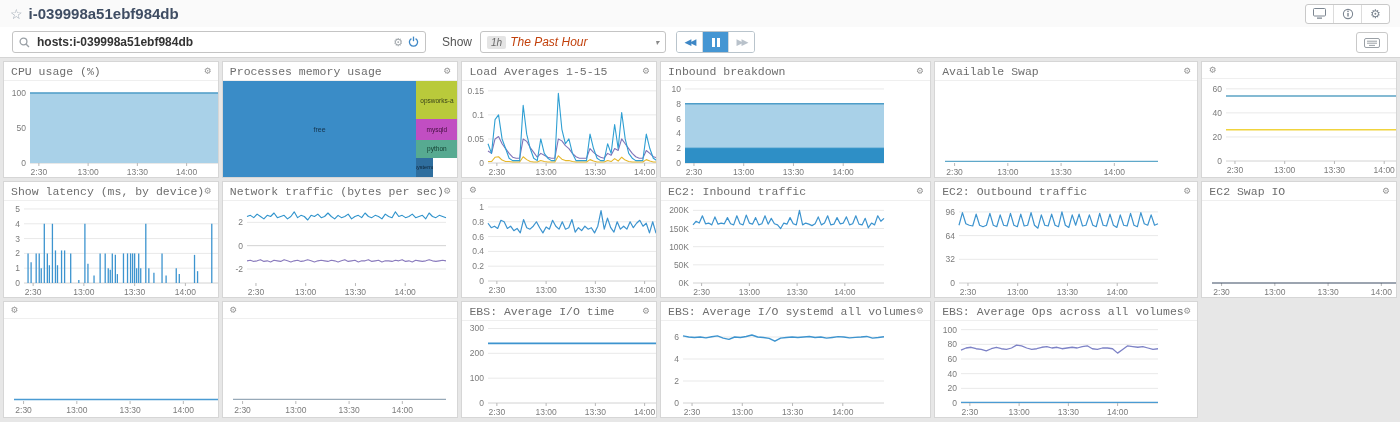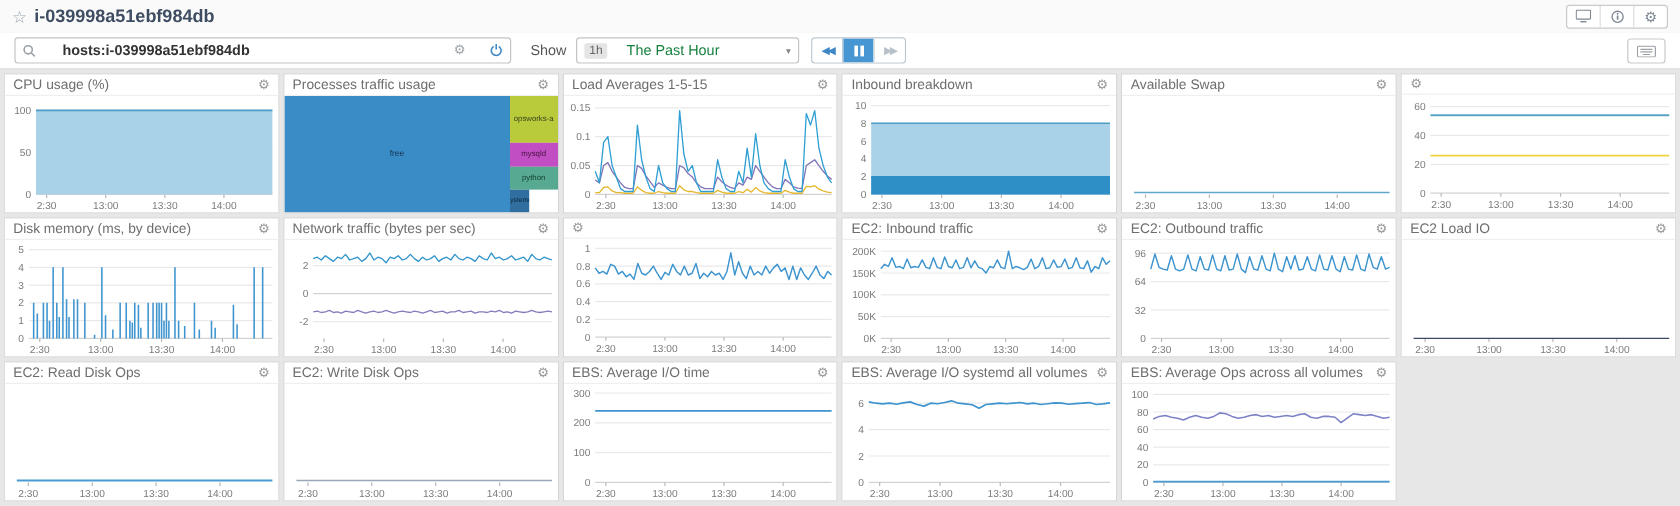--- a/index.html
+++ b/index.html
@@ -10,42 +10,42 @@
   .star{color:#9aa5b1;font-size:14px;margin-right:6px;line-height:1;}
   .page-title{color:#3f4d63;font-size:15px;font-weight:700;}
   .topbar-right{margin-left:auto;display:flex;align-items:center;}
   .btn-group{display:flex;border:1px solid #c9c9c9;border-radius:3px;overflow:hidden;background:#fff;}
   .tb-btn{width:27px;height:18px;display:flex;align-items:center;justify-content:center;border-left:1px solid #dcdcdc;color:#7c8691;cursor:pointer;}
   .tb-btn:first-child{border-left:none;}
   .tb-btn .gear-glyph{font-size:12px;color:#7c8691;}
 
   
   .controls{height:31px;background:#fff;border-bottom:1px solid #d5d5d5;display:flex;align-items:center;padding:0 12px;box-sizing:border-box;position:relative;}
-  .searchbox{width:400px;height:20px;border:1px solid #c4c4c4;border-radius:3px;display:flex;align-items:center;padding:0 6px;background:#fff;gap:20px;}
+  .searchbox{width:400px;height:20px;border:1px solid #c4c4c4;border-radius:3px;display:flex;align-items:center;padding:0 6px;background:#fff;gap:5px;}
   .search-input{border:none;outline:none;flex:1;font-weight:700;font-size:12px;color:#333;font-family:inherit;background:transparent;}
   .sb-icon{display:flex;align-items:center;}
   .search-gear{font-size:11px;color:#a0a6ab;line-height:1;cursor:pointer;}
   .show-label{margin-left:16px;font-size:12px;color:#555;}
-  .tf-select{margin-left:8px;width:172px;height:20px;border:1px solid #c4c4c4;border-radius:3px;display:flex;align-items:center;padding:0 6px;gap:16px;background:#fff;cursor:pointer;}
+  .tf-select{margin-left:8px;width:172px;height:20px;border:1px solid #c4c4c4;border-radius:3px;display:flex;align-items:center;padding:0 6px;gap:4px;background:#fff;cursor:pointer;font-style:italic;}
   .tf-badge{background:#e4e4e4;border-radius:2px;font-size:10px;color:#666;padding:1px 4px;}
-  .tf-label{font-size:12px;color:#15803d;flex:1;white-space:nowrap;}
+  .tf-label{font-size:12px;color:#c2410c;flex:1;white-space:nowrap;}
   .caret{color:#888;font-size:8px;}
   .playgroup{margin-left:10px;display:flex;border:1px solid #b9c4cc;border-radius:3px;overflow:hidden;}
   .play-btn{width:25px;height:20px;display:flex;align-items:center;justify-content:center;background:#fff;border-left:1px solid #d2d9de;cursor:pointer;}
   .play-btn:first-child{border-left:none;}
   .rw{color:#3d87c6;font-size:9px;letter-spacing:-2px;}
   .ff{color:#b9c2cb;font-size:9px;letter-spacing:-2px;}
   .play-btn.pause{background:#4596d3;}
   .pbar{display:inline-block;width:3px;height:9px;background:#fff;margin:0 1px;}
   .kb-btn{position:absolute;right:12px;top:5px;width:30px;height:19px;border:1px solid #c9c9c9;border-radius:3px;background:#fff;display:flex;align-items:center;justify-content:center;cursor:pointer;}
 
   
   .dashboard{padding:3px;display:grid;grid-template-columns:repeat(6,1fr);gap:3px;box-sizing:border-box;}
   .panel{background:#fff;border:1px solid #d6d6d6;height:117px;display:flex;flex-direction:column;box-sizing:border-box;}
-  .panel-head{display:flex;align-items:center;padding:3px 7px 2px;border-bottom:1px solid #efefef;}
+  .panel-head{display:flex;align-items:center;padding:3px 7px 2px;border-bottom:1px solid #efefef;font-family:Liberation Mono, monospace;}
   .panel-title{font-size:11.5px;color:#6e6e6e;flex:1;white-space:nowrap;overflow:hidden;}
   .panel-gear{color:#9a9a9a;font-size:11px;line-height:1;cursor:pointer;}
   .panel-body{flex:1;position:relative;overflow:hidden;}
   .panel-body svg{position:absolute;left:0;top:0;}
   .panel-body svg text{font-family:"Liberation Sans",sans-serif;}
 </style>
 </head>
 <body>
 
 <div class="topbar">
@@ -141,21 +141,21 @@
           <line x1="182.615" y1="82" x2="182.615" y2="85" stroke="#b8b8b8" stroke-width="1"></line>
           <text x="182.615" y="94" text-anchor="middle" font-size="8.5" fill="#7b7b7b">14:00</text>
           <path d="M26,82 L26,12 L223,12 L223,82 Z" fill="#a9d1e8" stroke="none"></path>
           <polyline points="26,12 223,12" fill="none" stroke="#4e9dc8" stroke-width="1.4" stroke-linejoin="round"></polyline>
         </svg>
       </div>
   </div>
 
   <div class="panel">
     <div class="panel-head">
-      <span class="panel-title">Processes traffic usage</span>
+      <span class="panel-title">Processes memory usage</span>
       <span class="panel-gear">⚙</span>
     </div>
     <div class="panel-body">
         <div style="position: absolute; left: 0%; top: 0%; width: 82.5%; height: 100%; background: rgb(58, 140, 199); display: flex; align-items: center; justify-content: center; overflow: hidden;">
           <span style="font-size: 7px; color: rgb(21, 52, 77); white-space: nowrap;">free</span>
         </div>
         <div style="position: absolute; left: 82.5%; top: 0%; width: 17.5%; height: 40%; background: rgb(185, 202, 59); display: flex; align-items: center; justify-content: center; overflow: hidden;">
           <span style="font-size: 6.5px; color: rgb(57, 66, 26); white-space: nowrap;">opsworks-a</span>
         </div>
         <div style="position: absolute; left: 82.5%; top: 40%; width: 17.5%; height: 21%; background: rgb(193, 78, 194); display: flex; align-items: center; justify-content: center; overflow: hidden;">
@@ -300,21 +300,21 @@
           <line x1="182.205" y1="82" x2="182.205" y2="85" stroke="#b8b8b8" stroke-width="1"></line>
           <text x="182.205" y="94" text-anchor="middle" font-size="8.5" fill="#7b7b7b">14:00</text>
           <polyline points="24,17.03125 223,17.03125" fill="none" stroke="#5ba3c4" stroke-width="1.6" stroke-linejoin="round"></polyline>
           <polyline points="24,50.71875 223,50.71875" fill="none" stroke="#f0d33c" stroke-width="1.6" stroke-linejoin="round"></polyline>
         </svg>
       </div>
   </div>
 
   <div class="panel">
     <div class="panel-head">
-      <span class="panel-title">Disk memory (ms, by device)</span>
+      <span class="panel-title">Show latency (ms, by device)</span>
       <span class="panel-gear">⚙</span>
     </div>
     <div class="panel-body">
         <svg width="228" height="97">
           <line x1="20" y1="82" x2="223" y2="82" stroke="#d2d2d2" stroke-width="1"></line>
           <text x="16" y="85" text-anchor="end" font-size="8.5" fill="#7b7b7b">0</text>
           <line x1="20" y1="67.1923076923077" x2="223" y2="67.1923076923077" stroke="#e9e9e9" stroke-width="1"></line>
           <text x="16" y="70.1923076923077" text-anchor="end" font-size="8.5" fill="#7b7b7b">1</text>
           <line x1="20" y1="52.38461538461539" x2="223" y2="52.38461538461539" stroke="#e9e9e9" stroke-width="1"></line>
           <text x="16" y="55.38461538461539" text-anchor="end" font-size="8.5" fill="#7b7b7b">2</text>
@@ -491,61 +491,59 @@
           <text x="132.455" y="94" text-anchor="middle" font-size="8.5" fill="#7b7b7b">13:30</text>
           <line x1="182.205" y1="82" x2="182.205" y2="85" stroke="#b8b8b8" stroke-width="1"></line>
           <text x="182.205" y="94" text-anchor="middle" font-size="8.5" fill="#7b7b7b">14:00</text>
           <polyline points="24,24.25 27.43103448275862,11.663461538461547 30.862068965517242,22.769230769230766 34.29310344827586,24.25 37.724137931034484,24.990384615384613 41.1551724137931,13.14423076923076 44.58620689655172,24.25 48.01724137931035,25.730769230769234 51.44827586206897,24.25 54.87931034482759,12.403846153846146 58.310344827586206,24.25 61.741379310344826,25.730769230769234 65.17241379310344,13.884615384615387 68.60344827586206,24.25 72.0344827586207,24.990384615384613 75.46551724137932,12.403846153846146 78.89655172413794,24.25 82.32758620689654,25.730769230769234 85.75862068965517,13.14423076923076 89.1896551724138,24.990384615384613 92.62068965517241,24.25 96.05172413793103,11.663461538461547 99.48275862068965,24.25 102.91379310344828,27.21153846153846 106.34482758620689,13.884615384615387 109.77586206896551,24.25 113.20689655172414,24.990384615384613 116.63793103448276,13.14423076923076 120.06896551724138,24.25 123.5,25.730769230769234 126.93103448275863,10.92307692307692 130.36206896551724,24.25 133.79310344827587,26.471153846153847 137.22413793103448,13.884615384615387 140.65517241379308,24.25 144.08620689655172,13.14423076923076 147.51724137931035,24.990384615384613 150.94827586206898,24.25 154.3793103448276,13.884615384615387 157.81034482758622,24.25 161.24137931034483,25.730769230769234 164.67241379310343,12.403846153846146 168.10344827586206,24.25 171.5344827586207,24.990384615384613 174.9655172413793,13.14423076923076 178.39655172413794,24.25 181.82758620689657,26.471153846153847 185.25862068965517,13.884615384615387 188.68965517241378,24.25 192.1206896551724,24.990384615384613 195.55172413793102,12.403846153846146 198.98275862068965,24.25 202.41379310344828,25.730769230769234 205.84482758620692,11.663461538461547 209.27586206896552,22.769230769230766 212.70689655172413,24.25 216.13793103448276,13.884615384615387 219.56896551724137,24.25 223,22.769230769230766" fill="none" stroke="#3d94cf" stroke-width="1.2" stroke-linejoin="round"></polyline>
         </svg>
       </div>
   </div>
 
   <div class="panel">
     <div class="panel-head">
-      <span class="panel-title">EC2 Load IO</span>
+      <span class="panel-title">EC2 Swap IO</span>
       <span class="panel-gear">⚙</span>
     </div>
     <div class="panel-body">
         <svg width="228" height="97">
           <line x1="19.585" y1="82" x2="19.585" y2="85" stroke="#b8b8b8" stroke-width="1"></line>
           <text x="19.585" y="94" text-anchor="middle" font-size="8.5" fill="#7b7b7b">2:30</text>
           <line x1="72.835" y1="82" x2="72.835" y2="85" stroke="#b8b8b8" stroke-width="1"></line>
           <text x="72.835" y="94" text-anchor="middle" font-size="8.5" fill="#7b7b7b">13:00</text>
           <line x1="126.08500000000001" y1="82" x2="126.08500000000001" y2="85" stroke="#b8b8b8" stroke-width="1"></line>
           <text x="126.08500000000001" y="94" text-anchor="middle" font-size="8.5" fill="#7b7b7b">13:30</text>
           <line x1="179.335" y1="82" x2="179.335" y2="85" stroke="#b8b8b8" stroke-width="1"></line>
           <text x="179.335" y="94" text-anchor="middle" font-size="8.5" fill="#7b7b7b">14:00</text>
           <line x1="10" y1="82" x2="223" y2="82" stroke="#3b4a63" stroke-width="1.2"></line>
         </svg>
       </div>
   </div>
 
   <div class="panel">
     <div class="panel-head">
-      <span class="panel-title">EC2: Read Disk Ops</span>
       <span class="panel-gear">⚙</span>
     </div>
     <div class="panel-body">
         <svg width="228" height="97">
           <line x1="19.585" y1="82" x2="19.585" y2="85" stroke="#b8b8b8" stroke-width="1"></line>
           <text x="19.585" y="94" text-anchor="middle" font-size="8.5" fill="#7b7b7b">2:30</text>
           <line x1="72.835" y1="82" x2="72.835" y2="85" stroke="#b8b8b8" stroke-width="1"></line>
           <text x="72.835" y="94" text-anchor="middle" font-size="8.5" fill="#7b7b7b">13:00</text>
           <line x1="126.08500000000001" y1="82" x2="126.08500000000001" y2="85" stroke="#b8b8b8" stroke-width="1"></line>
           <text x="126.08500000000001" y="94" text-anchor="middle" font-size="8.5" fill="#7b7b7b">13:30</text>
           <line x1="179.335" y1="82" x2="179.335" y2="85" stroke="#b8b8b8" stroke-width="1"></line>
           <text x="179.335" y="94" text-anchor="middle" font-size="8.5" fill="#7b7b7b">14:00</text>
           <polyline points="10,80.46 223,80.46" fill="none" stroke="#4a9bd3" stroke-width="1.6" stroke-linejoin="round"></polyline>
         </svg>
       </div>
   </div>
 
   <div class="panel">
     <div class="panel-head">
-      <span class="panel-title">EC2: Write Disk Ops</span>
       <span class="panel-gear">⚙</span>
     </div>
     <div class="panel-body">
         <svg width="228" height="97">
           <line x1="19.585" y1="82" x2="19.585" y2="85" stroke="#b8b8b8" stroke-width="1"></line>
           <text x="19.585" y="94" text-anchor="middle" font-size="8.5" fill="#7b7b7b">2:30</text>
           <line x1="72.835" y1="82" x2="72.835" y2="85" stroke="#b8b8b8" stroke-width="1"></line>
           <text x="72.835" y="94" text-anchor="middle" font-size="8.5" fill="#7b7b7b">13:00</text>
           <line x1="126.08500000000001" y1="82" x2="126.08500000000001" y2="85" stroke="#b8b8b8" stroke-width="1"></line>
           <text x="126.08500000000001" y="94" text-anchor="middle" font-size="8.5" fill="#7b7b7b">13:30</text>

